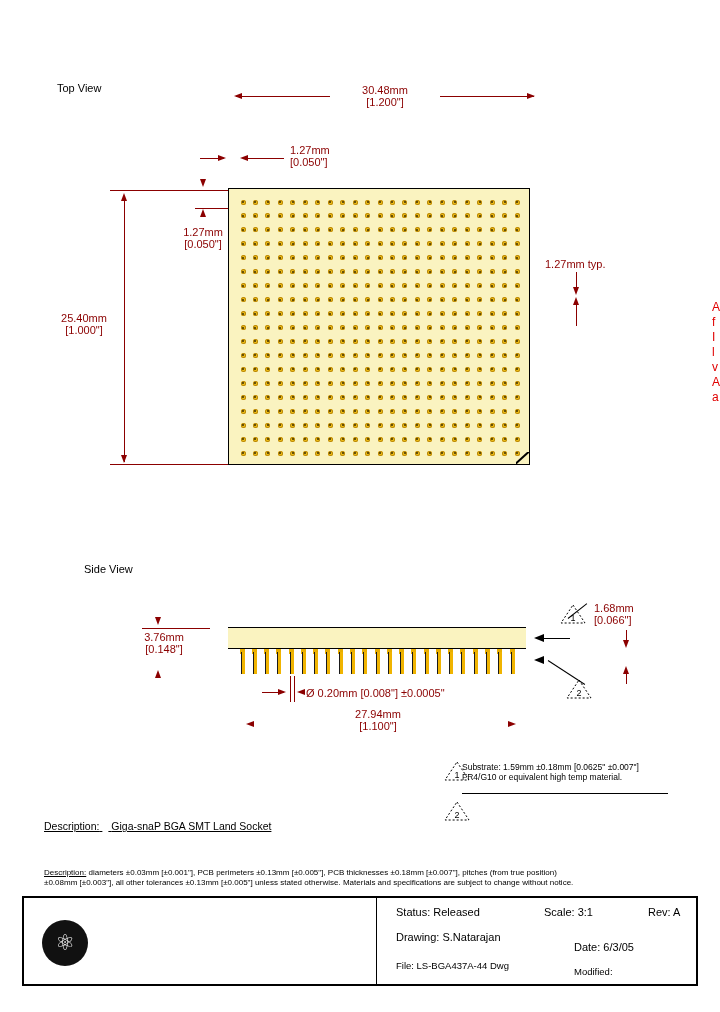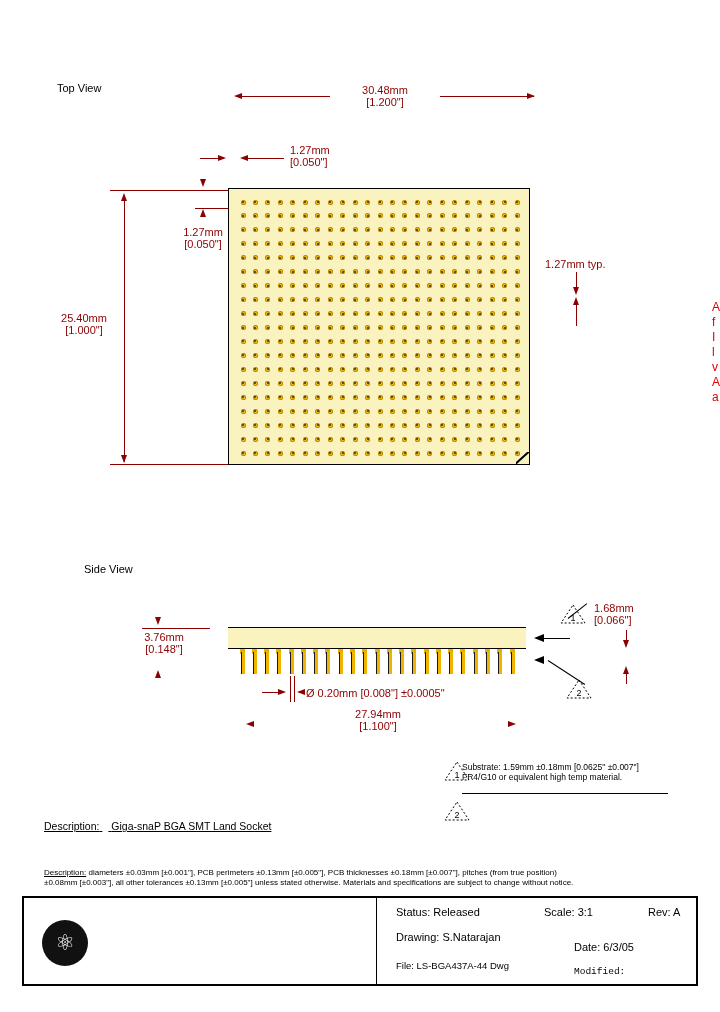--- a/index.html
+++ b/index.html
@@ -1734,16 +1734,16 @@
 
 
     <div class="tb-field" style="left: 372px; top: 8px;">Status: Released</div>
     <div class="tb-field" style="left: 520px; top: 8px;">Scale: 3:1</div>
     <div class="tb-field" style="left: 624px; top: 8px;">Rev: A</div>
 
     <div class="tb-field" style="left: 372px; top: 33px;">Drawing: S.Natarajan</div>
     <div class="tb-field" style="left: 550px; top: 43px;">Date: 6/3/05</div>
 
     <div class="tb-field smallf" style="left: 372px; top: 62px;">File: LS-BGA437A-44 Dwg</div>
-    <div class="tb-field smallf" style="left: 550px; top: 68px; font-family: Liberation Mono, monospace;">Modified:</div>
+    <div class="tb-field smallf" style="left: 550px; top: 68px;">Modified:</div>
   </div>
 
 </div>
 
 </body></html>

